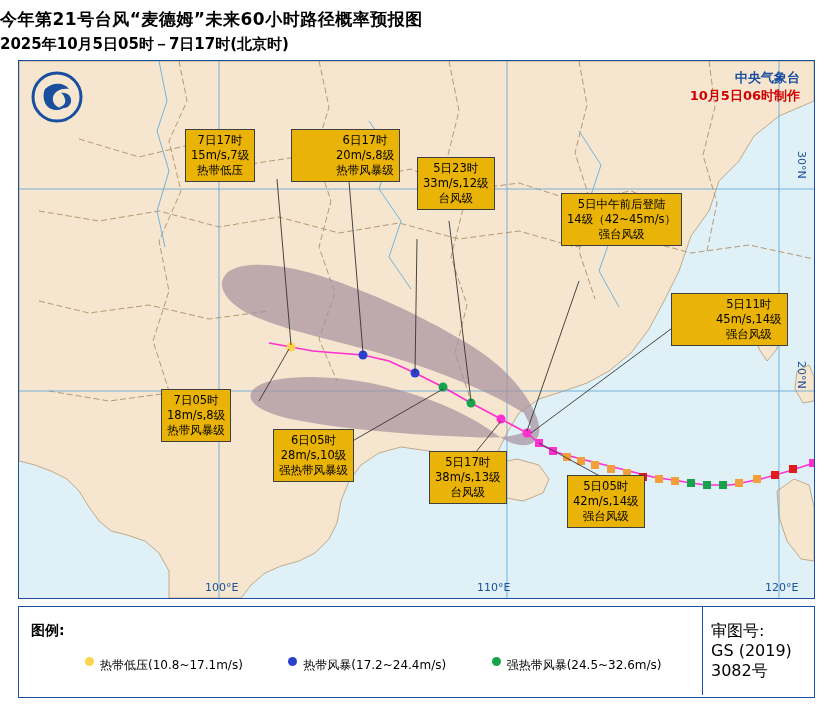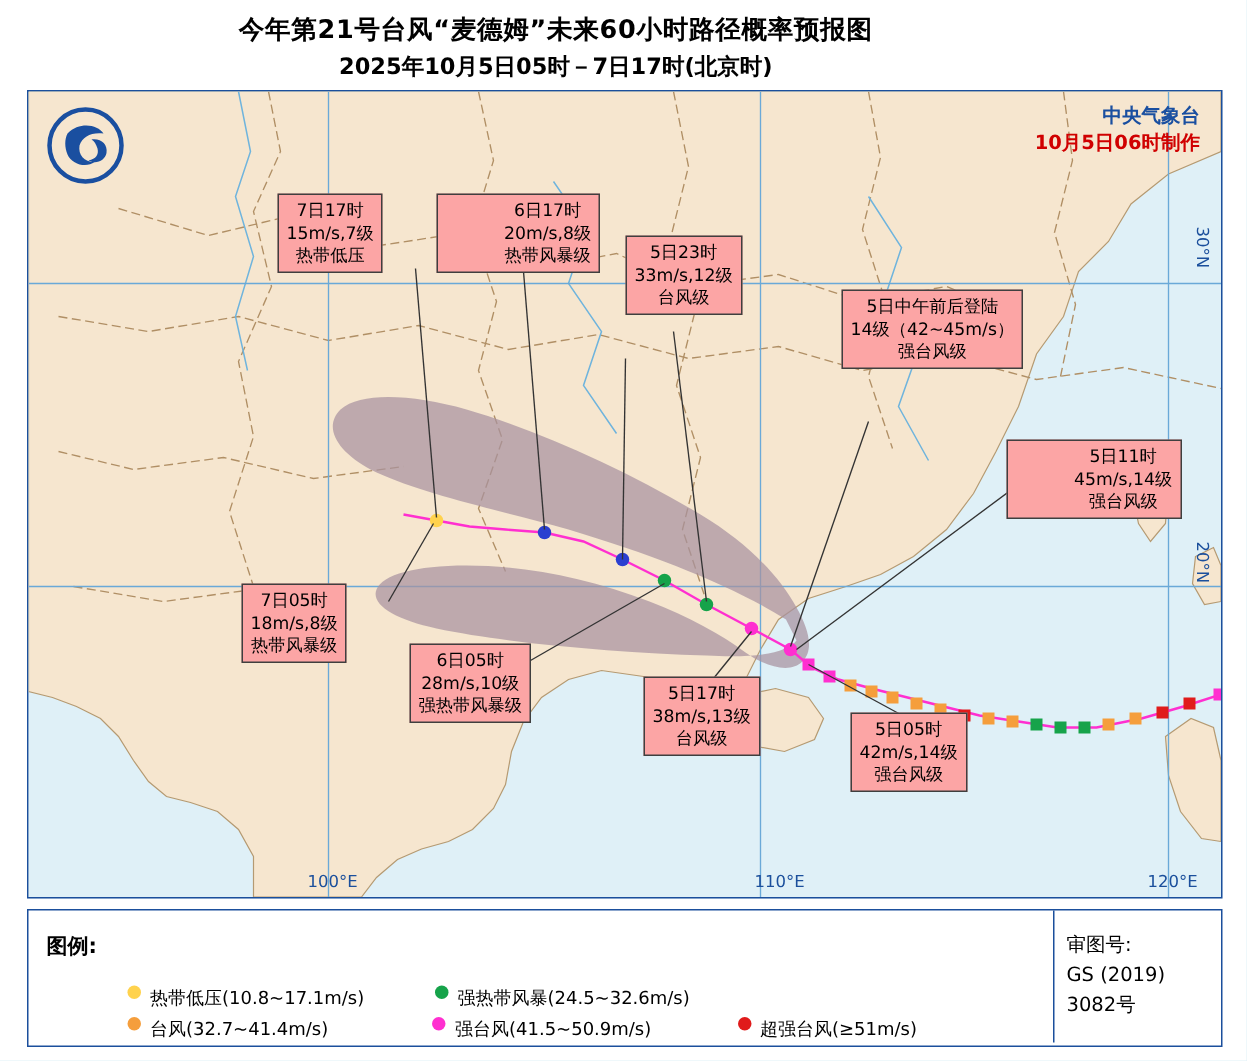--- a/index.html
+++ b/index.html
@@ -4,40 +4,40 @@
 <style>
   html,body{margin:0;padding:0;}
   body{
     width:831px;height:707px;
     background:#ffffff;
     font-family:"DejaVu Sans","Liberation Sans",sans-serif;
     position:relative;
     overflow:hidden;
   }
   .title-block{
-    position:absolute;left:0;top:8px;width:741px;text-align:center;
+    position:absolute;left:0;top:8px;width:741px;text-align:left;
   }
   .title-line1{font-size:17px;font-weight:bold;color:#000;letter-spacing:.5px;}
   .title-line2{font-size:15px;font-weight:bold;color:#000;margin-top:4px;}
 
   
   .map-frame{
     position:absolute;left:18px;top:60px;width:795px;height:537px;
     border:1px solid #1b4f9c;
     background:#dff0f7;
     overflow:hidden;
   }
   .map-inner{position:absolute;left:0;top:0;width:795px;height:567px;}
   svg.mapsvg{position:absolute;left:0;top:0;}
 
   
   .tbox{
     position:absolute;
     border:1px solid #3f3f3f;
-    background:#fca5a5;
+    background:#eab308;
     font-size:11.5px;
     line-height:15px;
     color:#000;
     text-align:center;
     padding:3px 5px;
     white-space:nowrap;
   }
   .agency{
     position:absolute;right:14px;top:8px;text-align:right;
     font-size:13px;font-weight:bold;color:#1a4fa0;line-height:18px;
@@ -47,21 +47,21 @@
 
   
   .legend{
     position:absolute;left:18px;top:606px;width:795px;height:90px;
     border:1px solid #1b4f9c;background:#fff;
   }
   .legend-left{position:absolute;left:0;top:0;width:682px;height:88px;}
   .legend-right{
     position:absolute;left:683px;top:0;width:111px;height:88px;
     border-left:1px solid #1b4f9c;
-    font-size:13px;color:#000;padding:14px 6px 0 8px;box-sizing:border-box;
+    font-size:16px;color:#000;padding:14px 6px 0 8px;box-sizing:border-box;
     line-height:20px;
   }
   .legend-title{position:absolute;left:12px;top:15px;font-size:14px;font-weight:bold;}
   .legend-shade-row{position:absolute;left:72px;top:26px;font-size:12px;color:#000;}
   .shade-swatch{
     display:inline-block;width:34px;height:11px;background:#b3a0ad;
     border-radius:6px;vertical-align:middle;margin-right:7px;opacity:.85;
   }
   .legend-grid{position:absolute;left:66px;top:50px;width:610px;}
   .lg-row{display:flex;margin-bottom:4px;}
@@ -192,21 +192,21 @@
       <path d="M14,18 C22,10 34,12 38,18 C30,17 24,20 22,26 C21,32 25,37 32,37 C27,41 17,39 14,32 C12,27 12,22 14,18 Z" fill="#1a4fa0"></path>
       <path d="M30,22 C36,21 41,25 40,31 C39,36 33,39 28,36 C33,35 35,32 34,28 C33,25 32,23 30,22 Z" fill="#1a4fa0"></path>
     </svg>
 
     <div class="agency">
       <div>中央气象台</div>
       <div class="red">10月5日06时制作</div>
     </div>
 
     <div style="position:absolute;left:186px;top:520px;font-size:11px;color:#1b4f9c;">100°E</div>
-    <div style="position:absolute;left:484px;top:520px;font-size:11px;color:#1b4f9c;">110°E</div>
+    <div style="position:absolute;left:458px;top:520px;font-size:11px;color:#1b4f9c;">110°E</div>
     <div style="position:absolute;left:746px;top:520px;font-size:11px;color:#1b4f9c;">120°E</div>
     <div style="position:absolute;left:776px;top:90px;font-size:11px;color:#1b4f9c;writing-mode:vertical-rl;">30°N</div>
     <div style="position:absolute;left:776px;top:300px;font-size:11px;color:#1b4f9c;writing-mode:vertical-rl;">20°N</div>
 
     <div class="tbox" style="left:166px;top:68px;">
       <div>7日17时</div>
       <div>15m/s,7级</div>
       <div>热带低压</div>
     </div>
 
@@ -266,36 +266,26 @@
     <div class="legend-title">图例:</div>
 
 
     <div class="legend-grid">
       <div class="lg-row">
         <div class="lg-item">
           <span class="dot d-tld"></span>
           <span>热带低压(10.8~17.1m/s)</span>
         </div>
         <div class="lg-item">
+          <span class="dot d-rdbb"></span>
+          <span>热带风暴(17.2~24.4m/s)</span>
+        </div>
+        <div class="lg-item">
           <span class="dot d-qrdbb"></span>
           <span>强热带风暴(24.5~32.6m/s)</span>
-        </div>
-      </div>
-      <div class="lg-row">
-        <div class="lg-item">
-          <span class="dot d-tf"></span>
-          <span>台风(32.7~41.4m/s)</span>
-        </div>
-        <div class="lg-item">
-          <span class="dot d-qtf"></span>
-          <span>强台风(41.5~50.9m/s)</span>
-        </div>
-        <div class="lg-item">
-          <span class="dot d-cqtf"></span>
-          <span>超强台风(≥51m/s)</span>
         </div>
       </div>
     </div>
   </div>
 
   <div class="legend-right">
     <div>审图号:</div>
     <div>GS (2019) 3082号</div>
   </div>
 </div>

